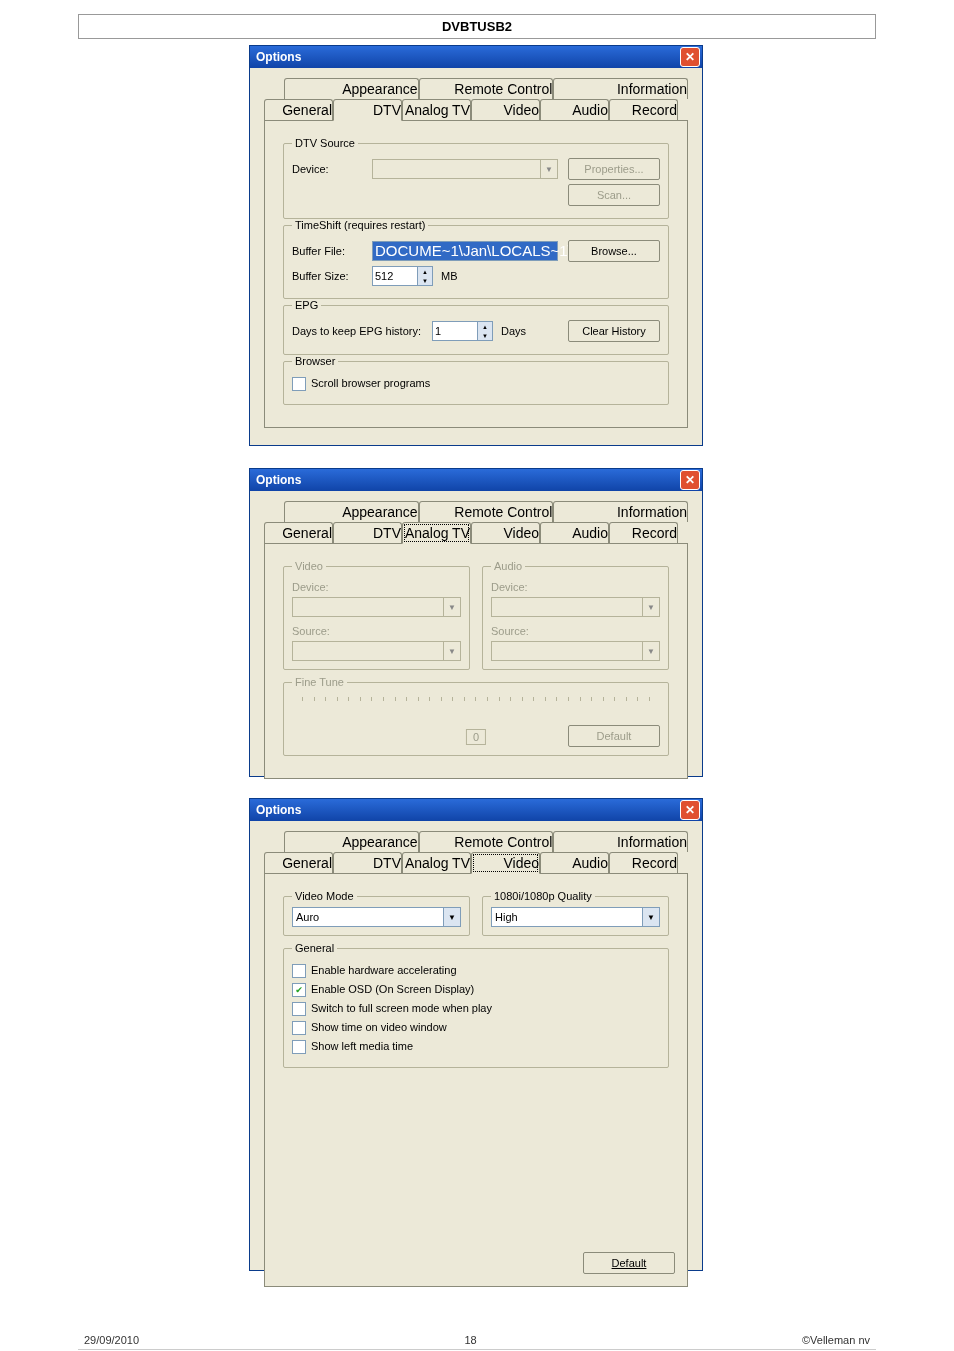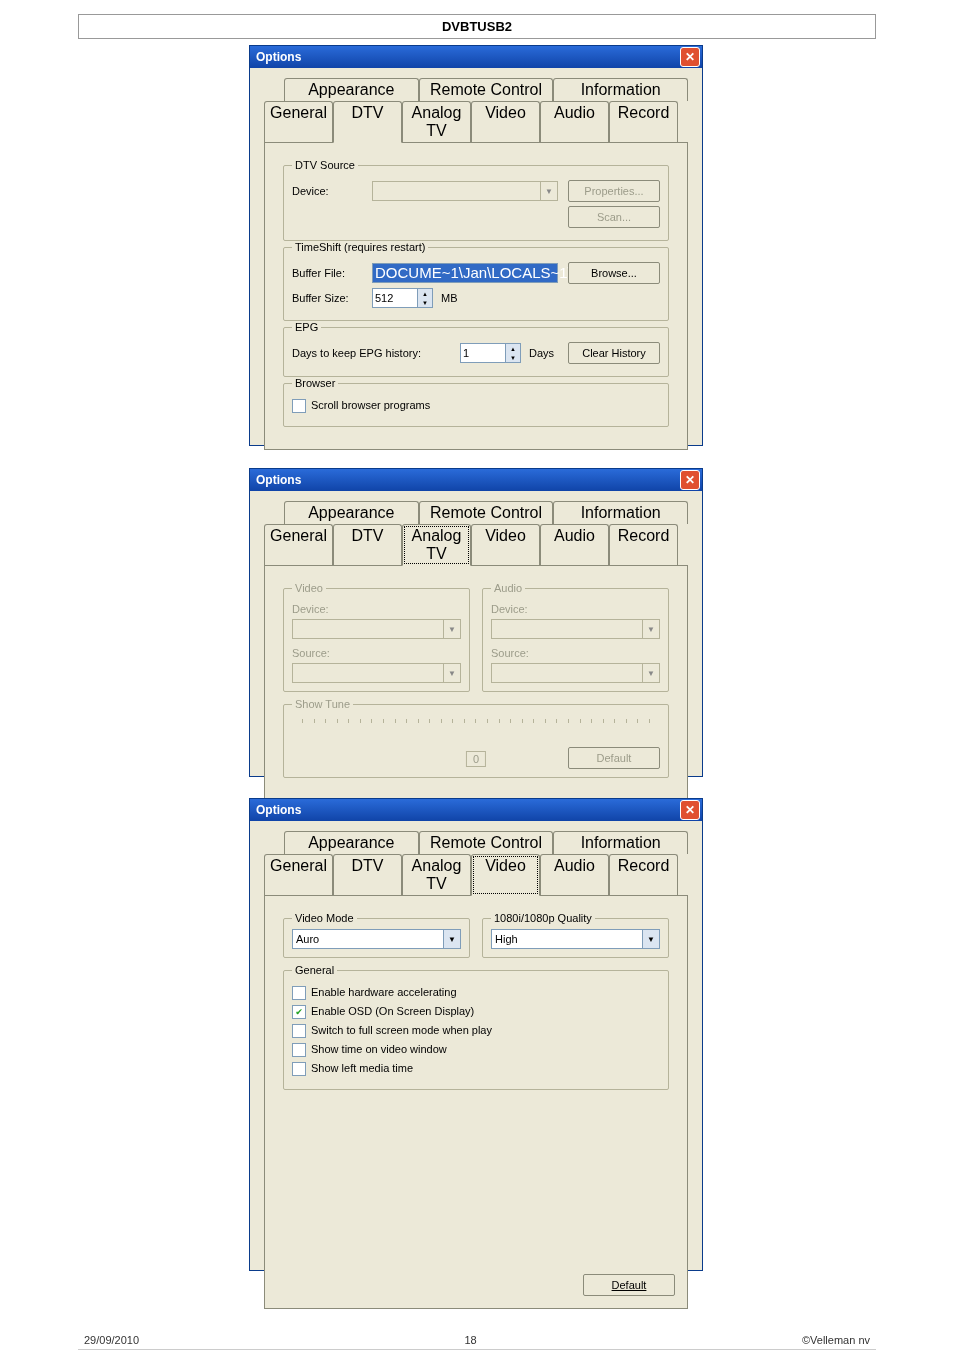--- a/index.html
+++ b/index.html
@@ -9,21 +9,21 @@
 .dlg{position:absolute;left:249px;width:452px;border:1px solid #0a3b8b;background:#ece9d8}
 .dlg1{top:37px;height:399px}
 .dlg2{top:460px;height:307px}
 .dlg3{top:790px;height:471px}
 .titlebar{height:22px;background:linear-gradient(to bottom,#2a6bd9,#1044a8);display:flex;align-items:center;justify-content:space-between;padding:0 2px}
 .titlebar-text{color:#fff;font-weight:bold;font-size:12px;padding-left:4px}
 .close-btn{width:18px;height:18px;background:#e05030;border:1px solid #fff;border-radius:3px;color:#fff;display:flex;align-items:center;justify-content:center;font-weight:bold;font-size:12px}
 .body-area{padding:10px 14px}
 .tabs-row1,.tabs-row2{display:flex}
 .tabs-row1{margin-left:20px}
-.tab{border:1px solid #8b8b7a;border-bottom:none;background:#ece9d8;padding:2px 0;text-align:center;font-size:16px;border-top-left-radius:3px;border-top-right-radius:3px;position:relative}
+.tab{border:1px solid #8b8b7a;border-bottom:none;background:#ece9d8;padding:2px 0;text-align:right;font-size:14px;border-top-left-radius:3px;border-top-right-radius:3px;position:relative}
 .tabs-row2 .tab{border-top:1px solid #8b8b7a}
 .tab-w1{width:135px}
 .tab-w2{width:135px}
 .tab-w3{width:135px}
 .tab-small{width:67px}
 .tab-active{background:#ece9d8;z-index:2;border-bottom:1px solid #ece9d8;margin-bottom:-1px}
 .tab-focus{outline:1px dotted #000;outline-offset:-3px}
 .tabpane{border:1px solid #8b8b7a;padding:16px;background:#ece9d8;min-height:50px}
 .group{border:1px solid #b5b39a;border-radius:2px;padding:10px 8px 8px;margin:6px 2px;position:relative}
 .group-title{position:absolute;top:-7px;left:8px;background:#ece9d8;padding:0 3px;font-size:11px}
@@ -110,21 +110,21 @@
                   <div class="spin-btn">▲</div>
                   <div class="spin-btn">▼</div>
                 </div>
             </div>
             <span style="margin-left:8px">MB</span>
           </div>
         </div>
         <div class="group">
           <span class="group-title">EPG</span>
           <div class="row">
-            <span style="width:168px">Days to keep EPG history:</span>
+            <span style="width:140px">Days to keep EPG history:</span>
             <div class="spinner">
               <input value="1" style="">
               <div class="spin-btns">
                   <div class="spin-btn">▲</div>
                   <div class="spin-btn">▼</div>
                 </div>
             </div>
             <span style="margin-left:8px">Days</span>
             <span style="flex:1"></span>
             <div class="btn">Clear History</div>
@@ -179,21 +179,21 @@
             <div class="dropdown">
                 <span class="dropdown-arrow">▼</span>
               </div>
             <div style="margin:8px 0 4px">Source:</div>
             <div class="dropdown">
                 <span class="dropdown-arrow">▼</span>
               </div>
           </div>
         </div>
         <div class="group disabled" style="position:relative;padding-bottom:30px">
-          <span class="group-title">Show Tune</span>
+          <span class="group-title">Fine Tune</span>
           <div class="slider-area">
             <div class="slider-ticks">
               <span class="tick"></span>
                 <span class="tick"></span>
                 <span class="tick"></span>
                 <span class="tick"></span>
                 <span class="tick"></span>
                 <span class="tick"></span>
                 <span class="tick"></span>
                 <span class="tick"></span>

